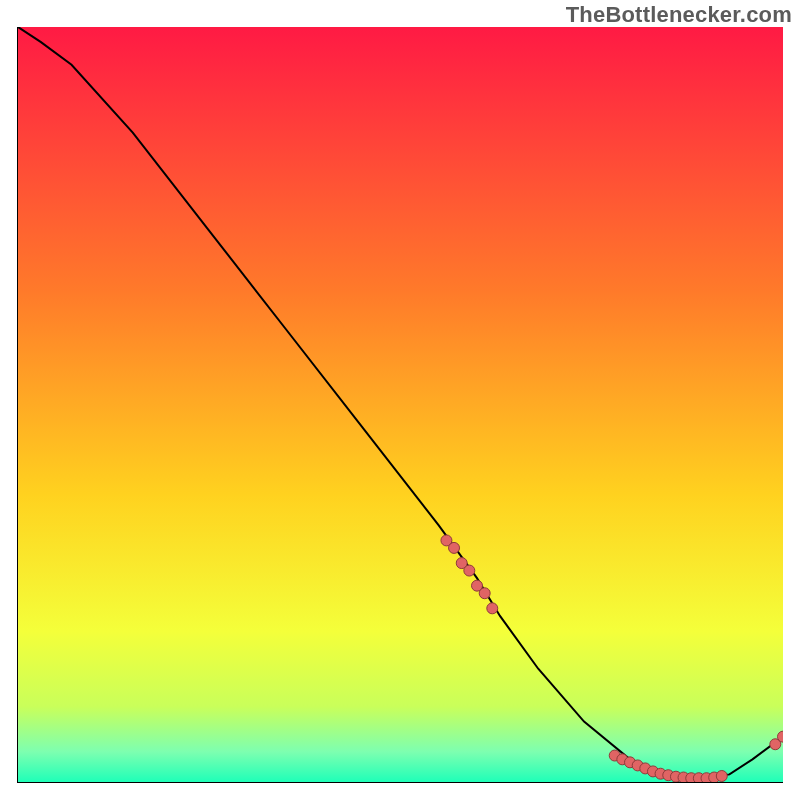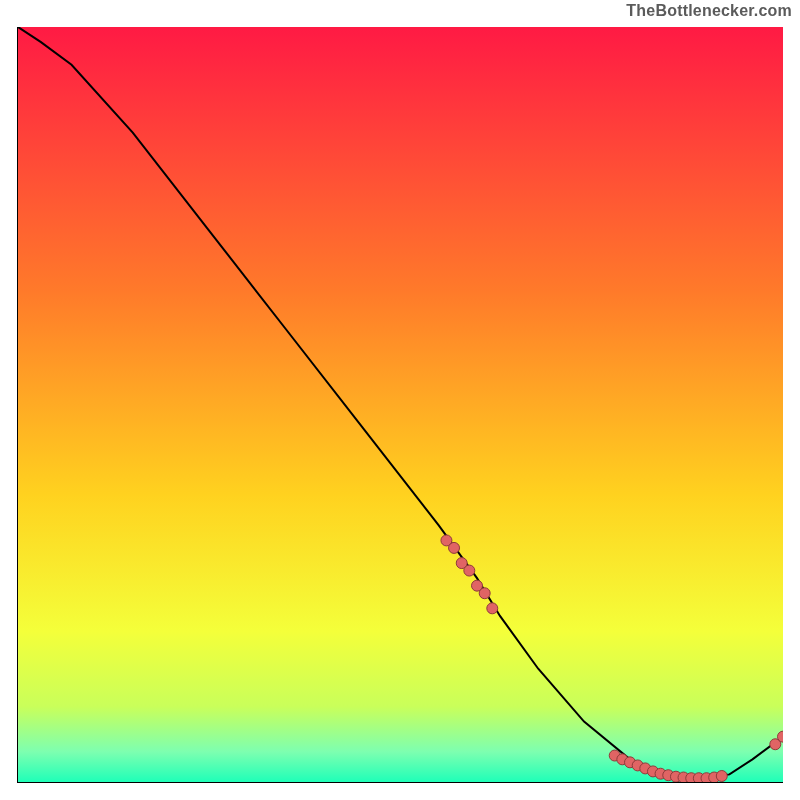--- a/index.html
+++ b/index.html
@@ -13,21 +13,21 @@
   }
   .wrap {
     position: relative;
     width: 800px;
     height: 800px;
   }
   .watermark {
     position: absolute;
     top: 2px;
     right: 8px;
-    font-size: 16px;
+    font-size: 22px;
     font-weight: 600;
     color: #5b5b5b;
     letter-spacing: 0.2px;
     user-select: none;
   }
   .plot {
     position: absolute;
     left: 17px;
     top: 27px;
     width: 766px;

